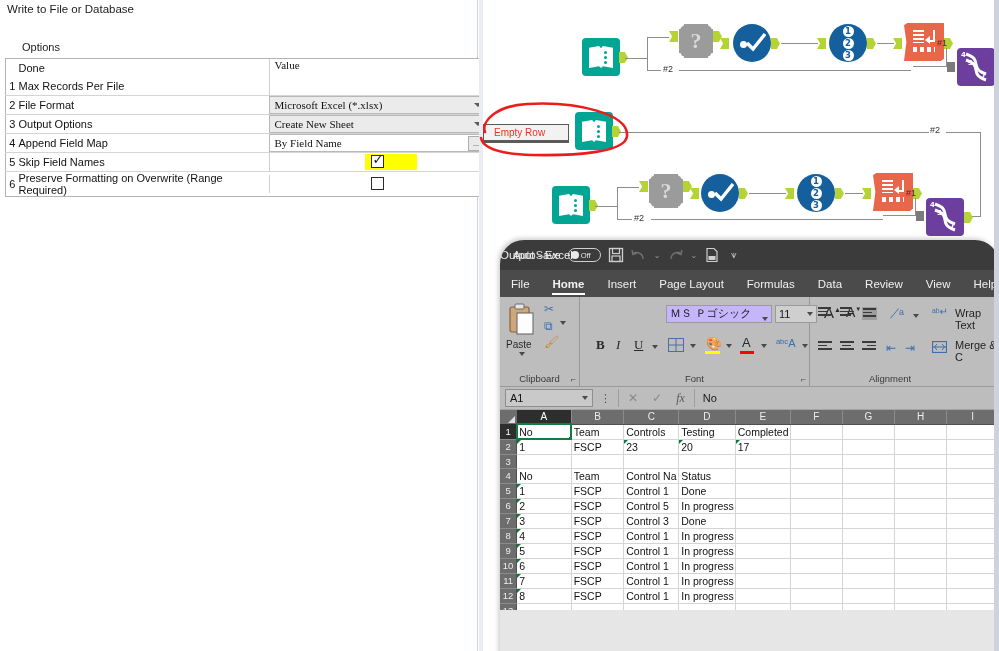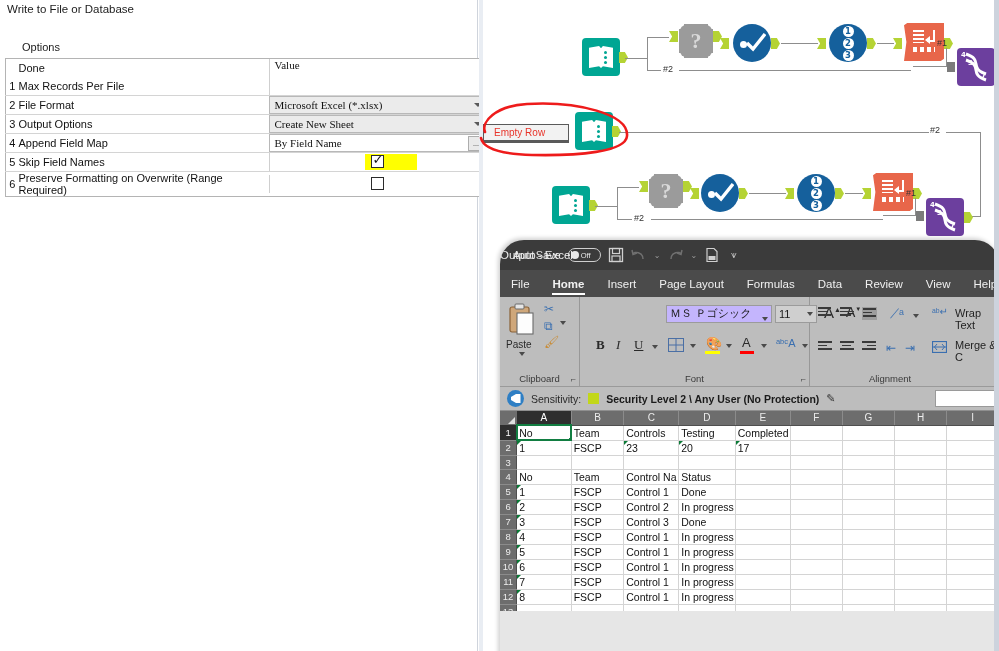--- a/index.html
+++ b/index.html
@@ -794,29 +794,34 @@
             <polyline points="5,3 2.5,6 5,9" fill="none" stroke="#3a6fb0" stroke-width="1"></polyline>
             <polyline points="10,3 12.5,6 10,9" fill="none" stroke="#3a6fb0" stroke-width="1"></polyline>
           </svg>
         </span>
         <span style="position:absolute;left:145px;top:42px;font-size:11px;color:#1f1f1f;">Merge &amp; C</span>
 
         <div class="glabel" style="width:160px;">Alignment</div>
       </div>
     </div>
 
-
-    <div id="xl-sensitivity">
-      <span class="sens-icon"></span>
-      <span class="sens-lbl">Sensitivity:</span>
-      <span class="sens-swatch"></span>
-      <span class="sens-value">Security Level 2 \ Any User (No Protection)</span>
-      <span class="sens-pencil">✎</span>
-      <span class="sens-box"></span>
-    </div>
+    <div id="xl-formulabar">
+      <div class="namebox">
+        <span>A1</span>
+        <span class="mini-caret"></span>
+      </div>
+      <span class="fb-dots">⋮</span>
+      <span class="fb-btns">
+        <span>✕</span>
+        <span>✓</span>
+        <span style="font-style:italic;font-family:'Liberation Serif',serif;color:#5a5a5a">fx</span>
+      </span>
+      <span class="fb-input">No</span>
+    </div>
+
 
     <div id="xl-grid">
       <table class="grid-table">
         <tbody>
             <tr>
           <td class="hdr-corner"></td>
           <td class="colhdr sel" style="width:57px;">A</td>
           <td class="colhdr" style="width:54px;">B</td>
           <td class="colhdr" style="width:55px;">C</td>
           <td class="colhdr" style="width:55px;">D</td>
@@ -889,21 +894,21 @@
           <td class="gcell"></td>
           <td class="gcell"></td>
           <td class="gcell"></td>
           <td class="gcell"></td>
         </tr>
 
         <tr>
           <td class="rowhdr">6</td>
           <td class="gcell"><span class="err-mark"></span><span>2</span></td>
           <td class="gcell">FSCP</td>
-          <td class="gcell">Control 2</td>
+          <td class="gcell">Control 5</td>
           <td class="gcell" style="overflow:visible">In progress</td>
           <td class="gcell"></td>
           <td class="gcell"></td>
           <td class="gcell"></td>
           <td class="gcell"></td>
           <td class="gcell"></td>
         </tr>
 
         <tr>
           <td class="rowhdr">7</td>

